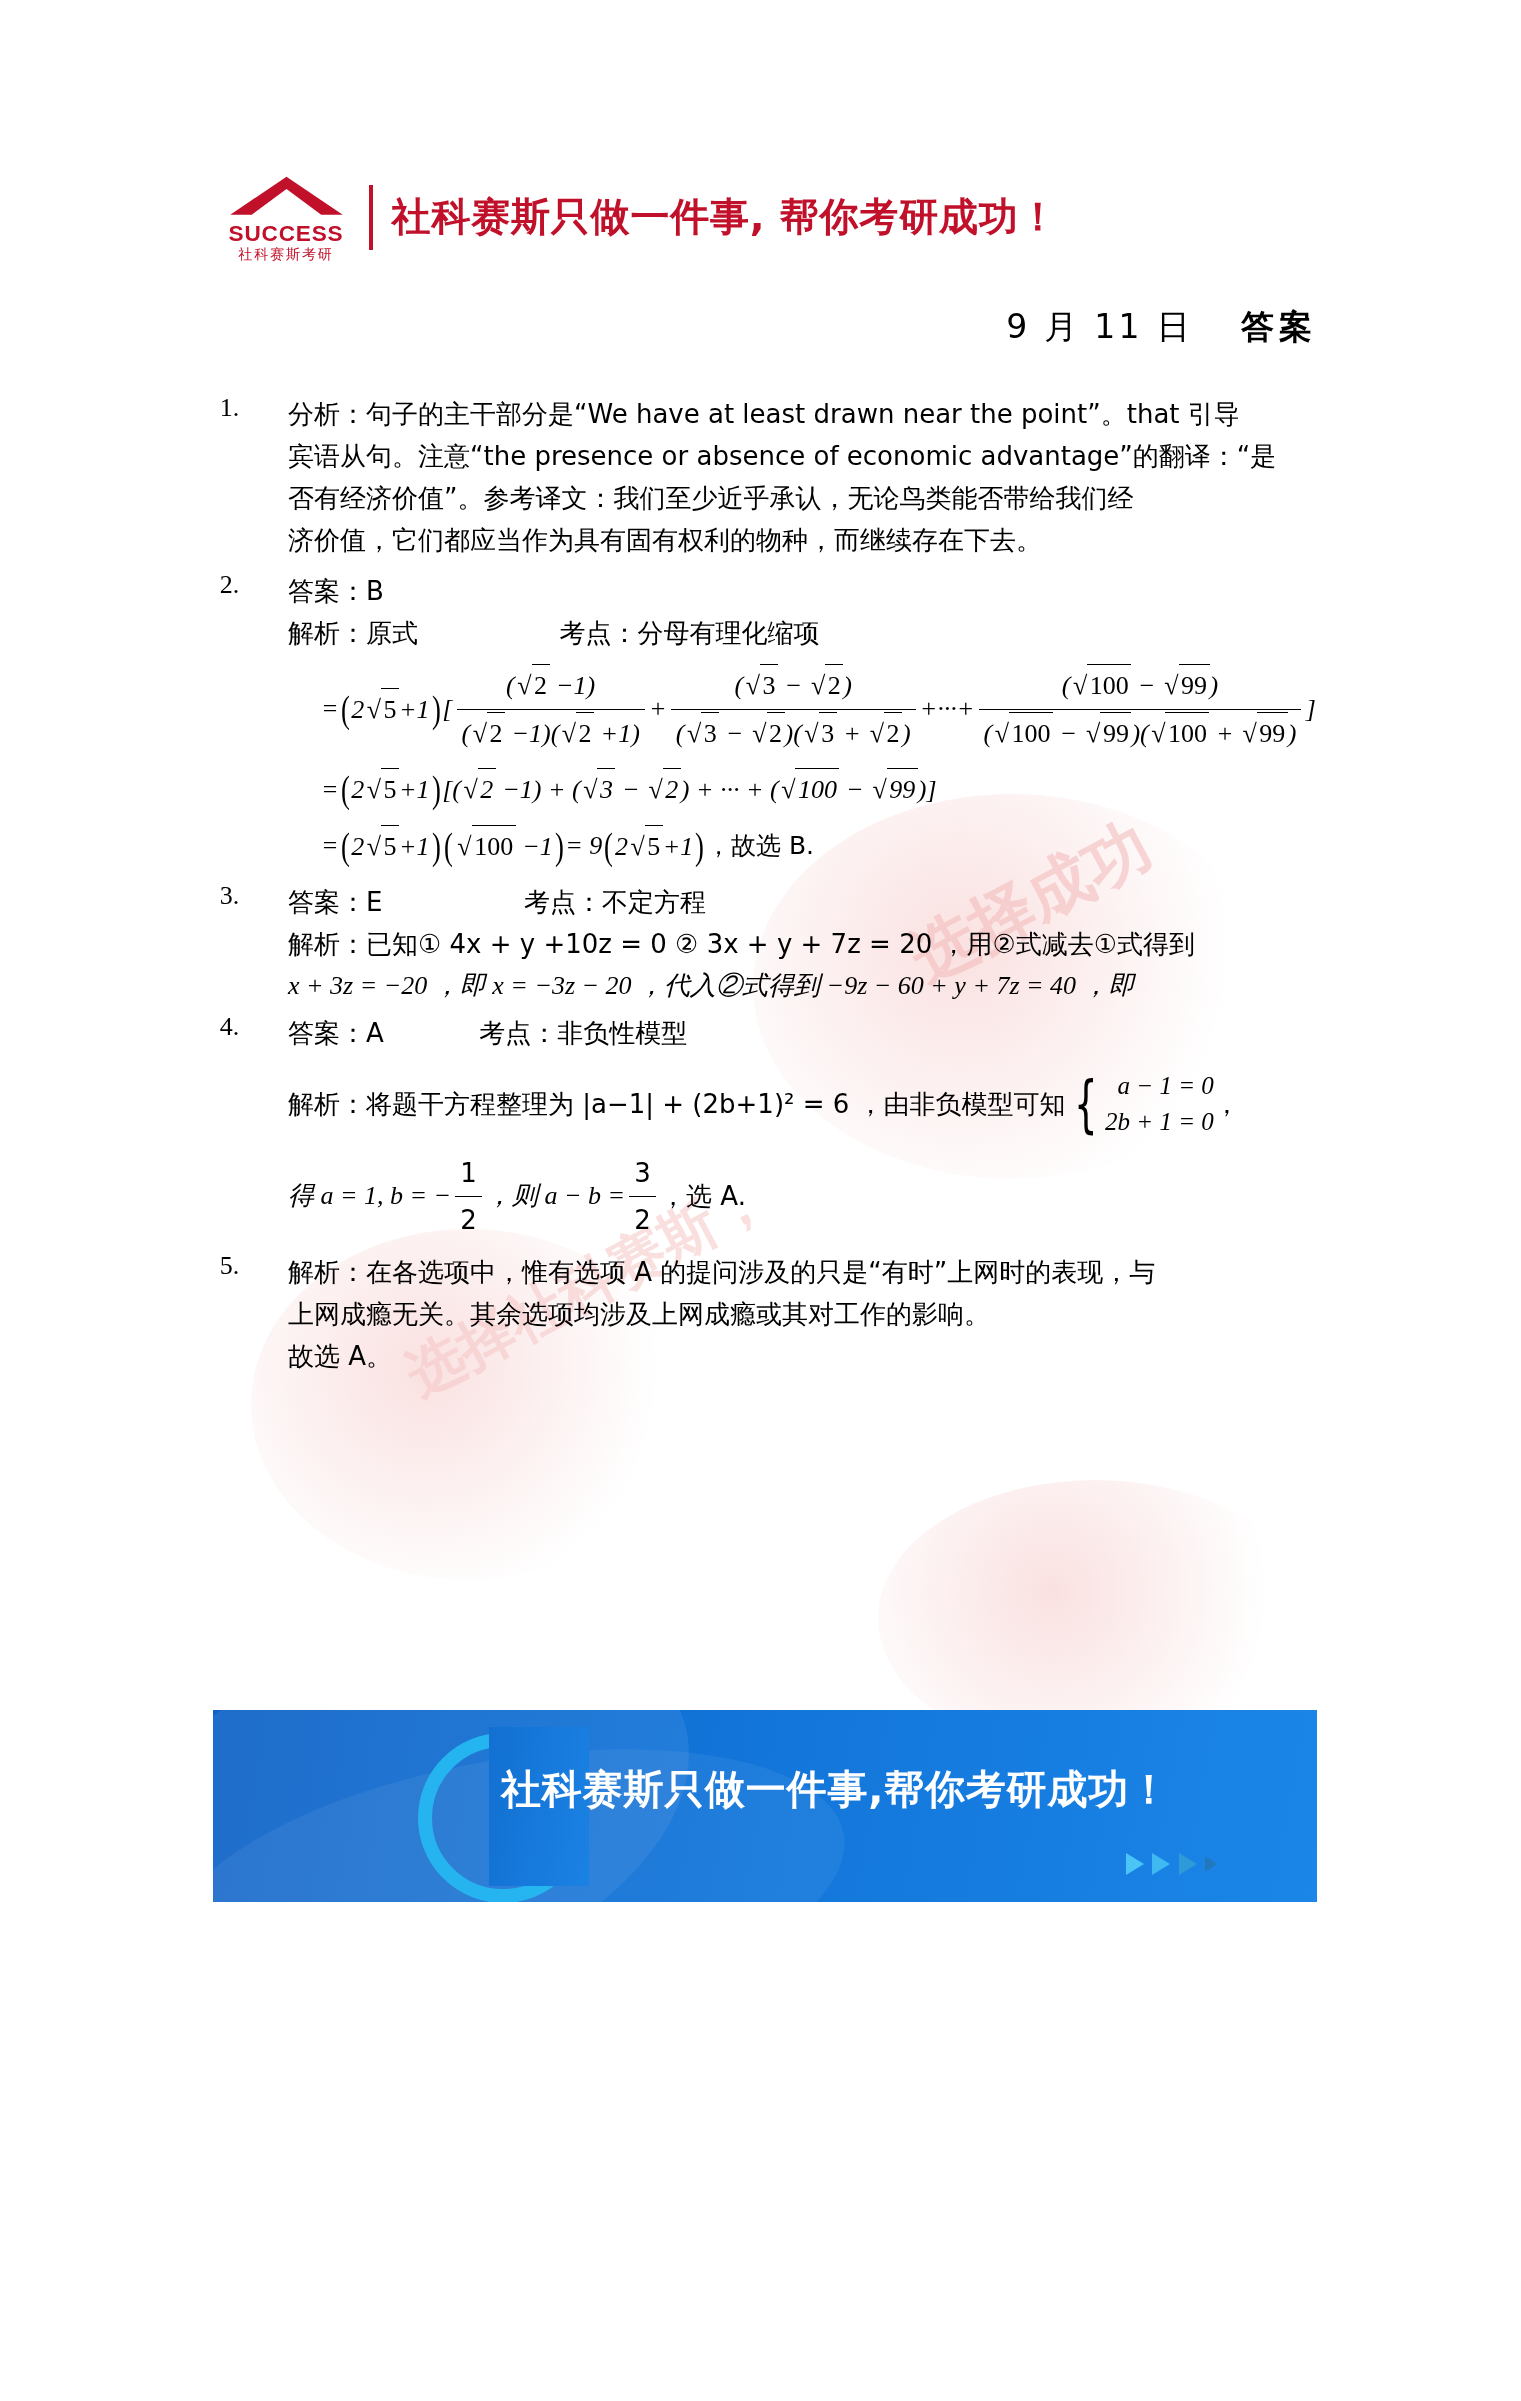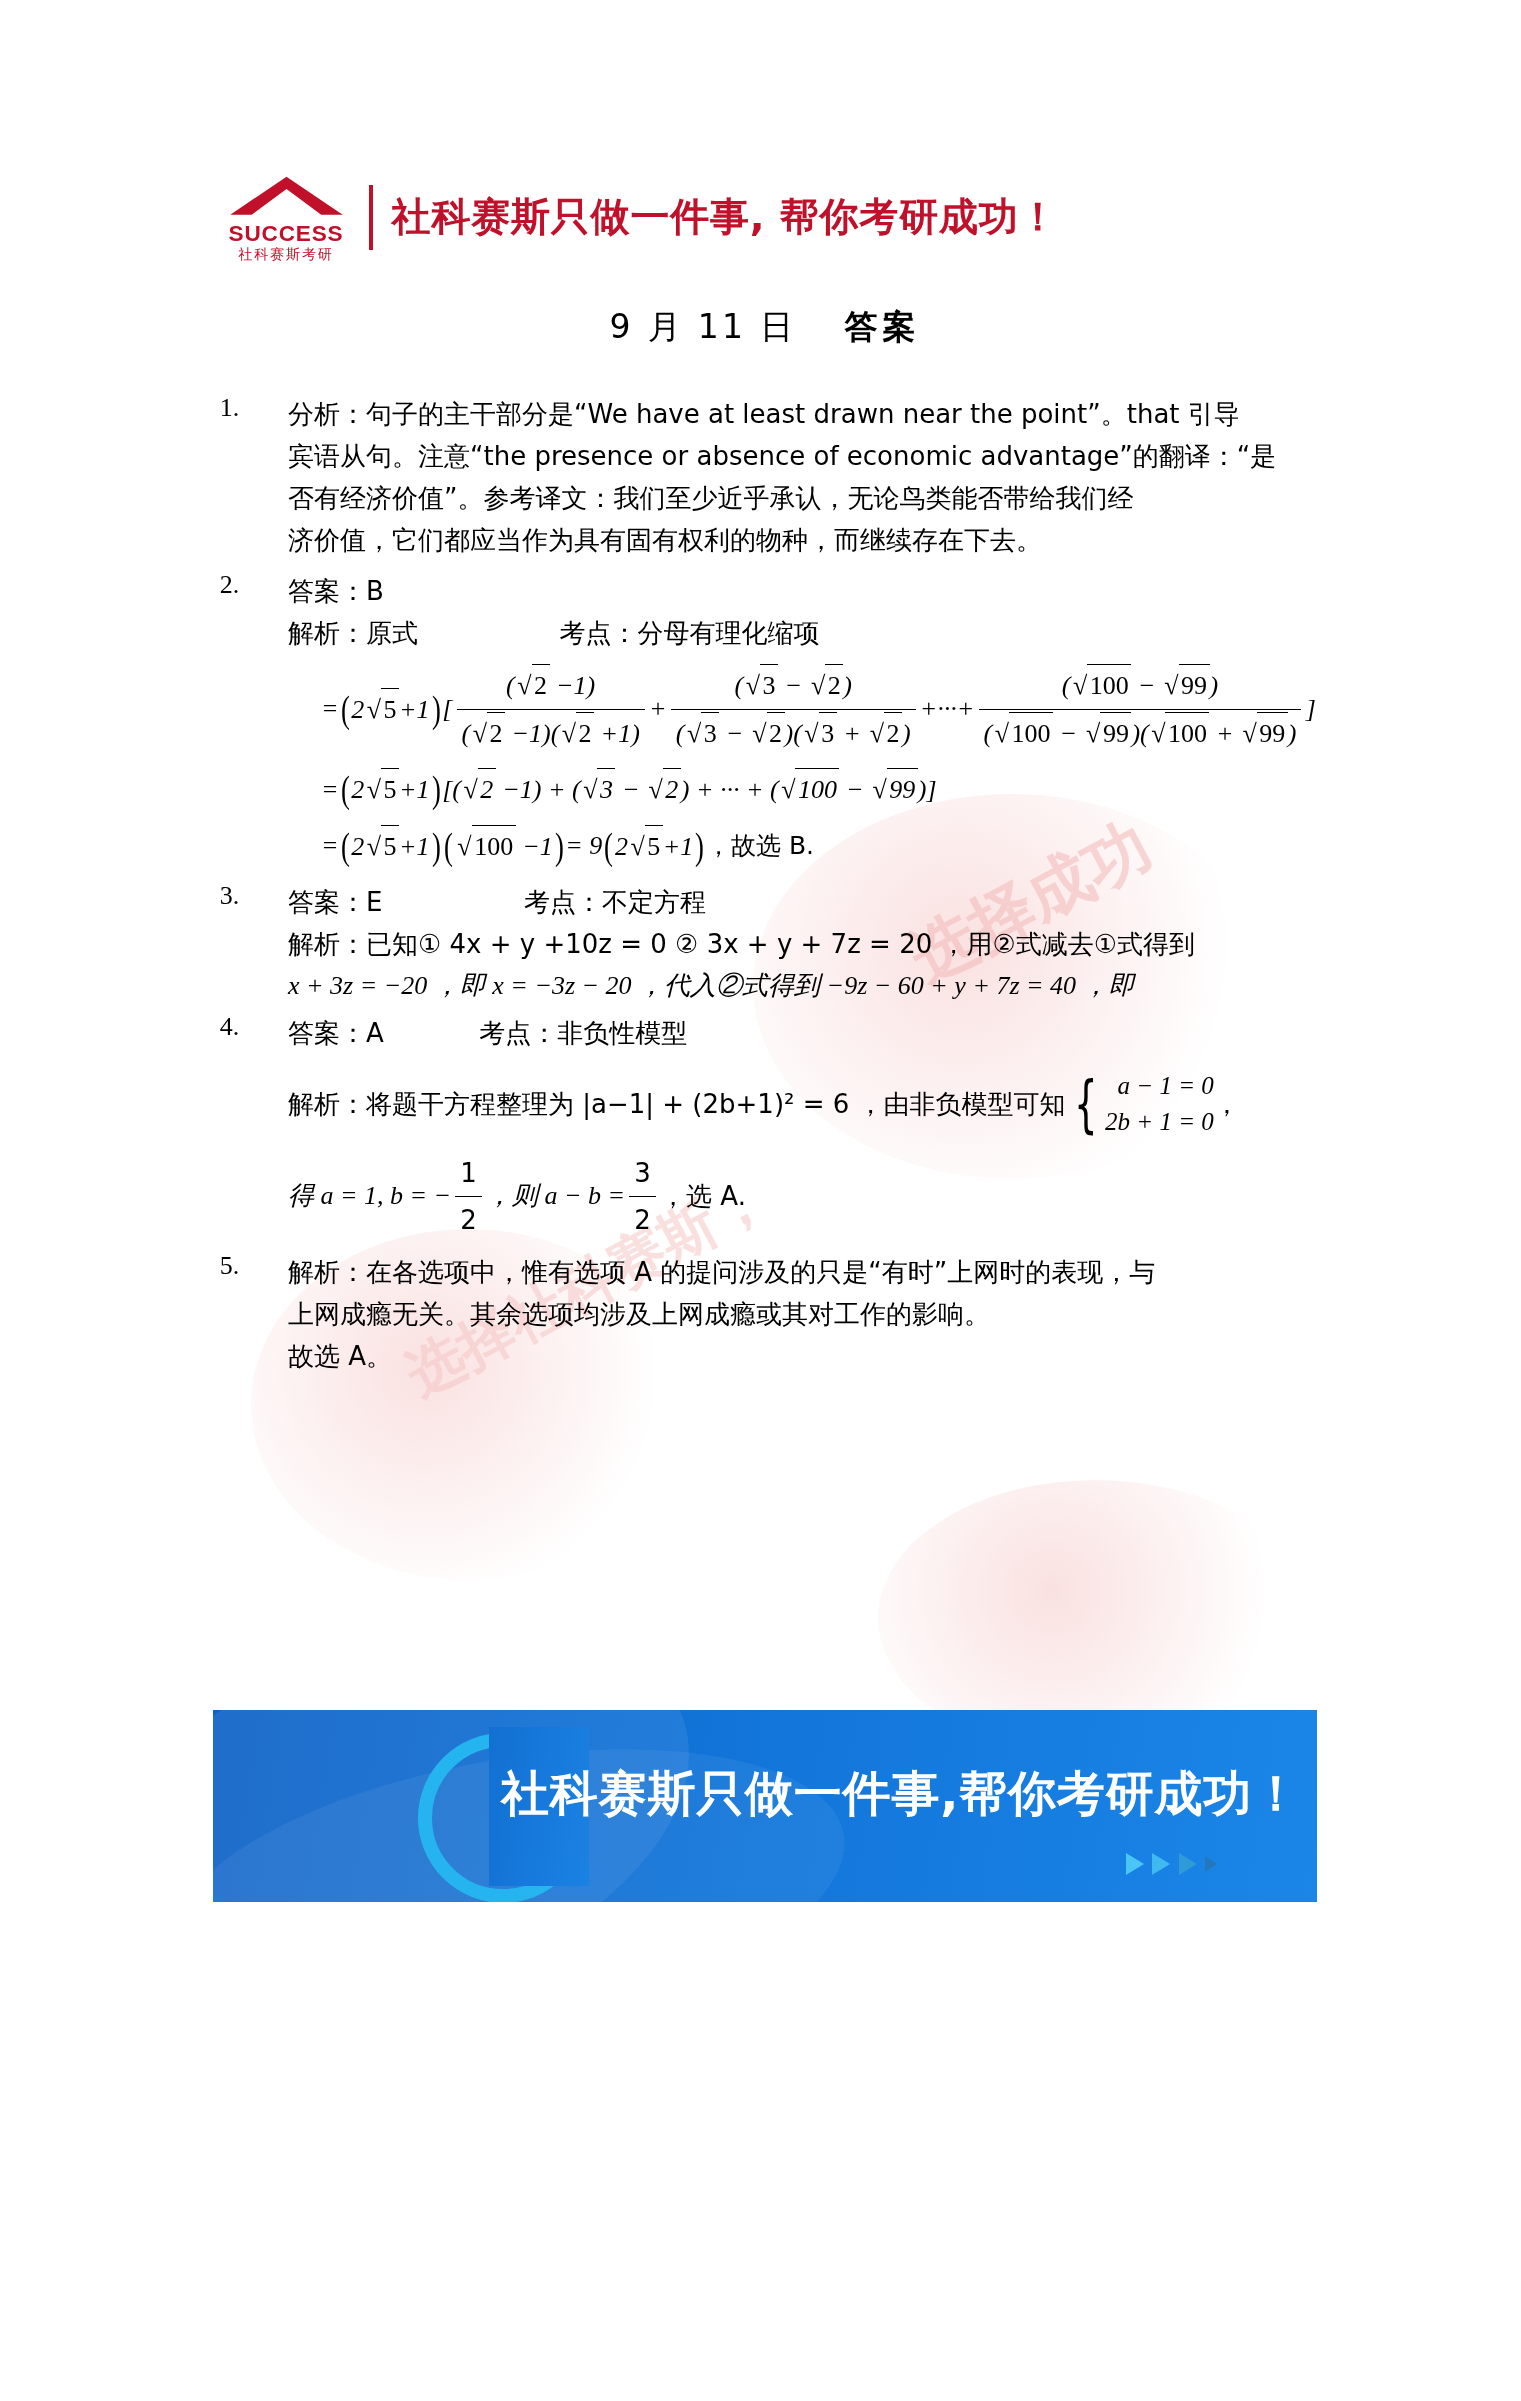--- a/index.html
+++ b/index.html
@@ -109,21 +109,21 @@
     color: #c0102a;
     letter-spacing: 0.8px;
     white-space: nowrap;
   }
 
   
   .doc-title {
     position: absolute;
     left: 213px; top: 305px;
     width: 1104px;
-    text-align: center;
+    text-align: right;
     font-size: 33px;
     font-family: "DejaVu Sans", sans-serif;
     letter-spacing: 1.7px;
   }
   .doc-title .date { letter-spacing: 3.3px; }
   .doc-title .ans  { margin-left: 48px; font-weight: bold; letter-spacing: 5px; }
 
   
   .content {
     position: absolute;
@@ -259,21 +259,21 @@
     position: absolute;
     left: 276px; top: 16.7px;
     width: 100px; height: 159px;
     background: linear-gradient(100deg,#1270d2,#1a82e4);
   }
   .banner-text {
     position: absolute;
     left: 288px; top: 52px;
     font-family: "DejaVu Sans", sans-serif;
     font-weight: bold;
-    font-size: 48px;
+    font-size: 40px;
     color: #ffffff;
     letter-spacing: 0.8px;
     white-space: nowrap;
   }
   .arrows {
     position: absolute;
     right: 100px; bottom: 27px;
     display: flex;
     align-items: center;
     gap: 8.4px;

